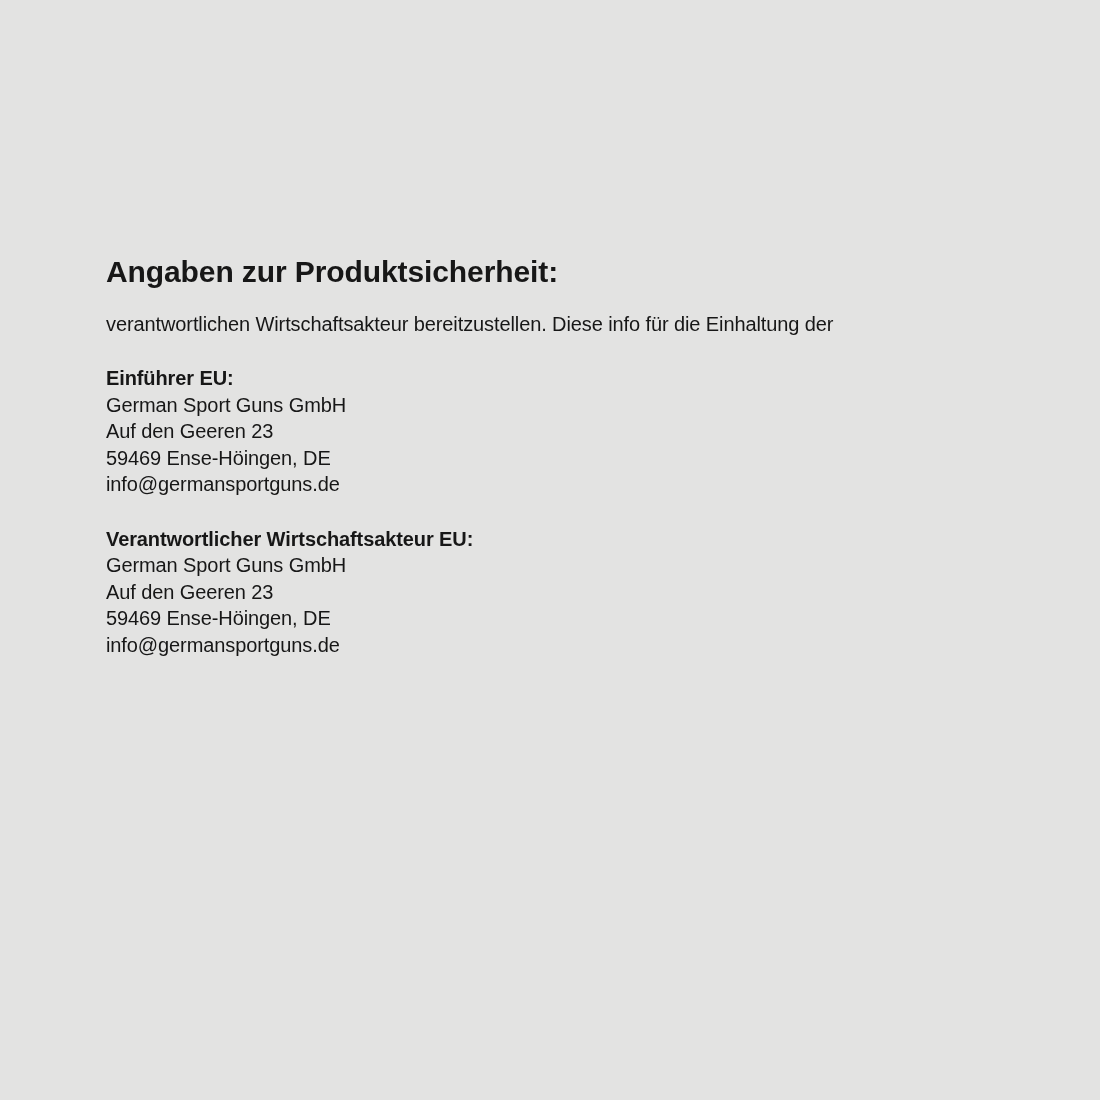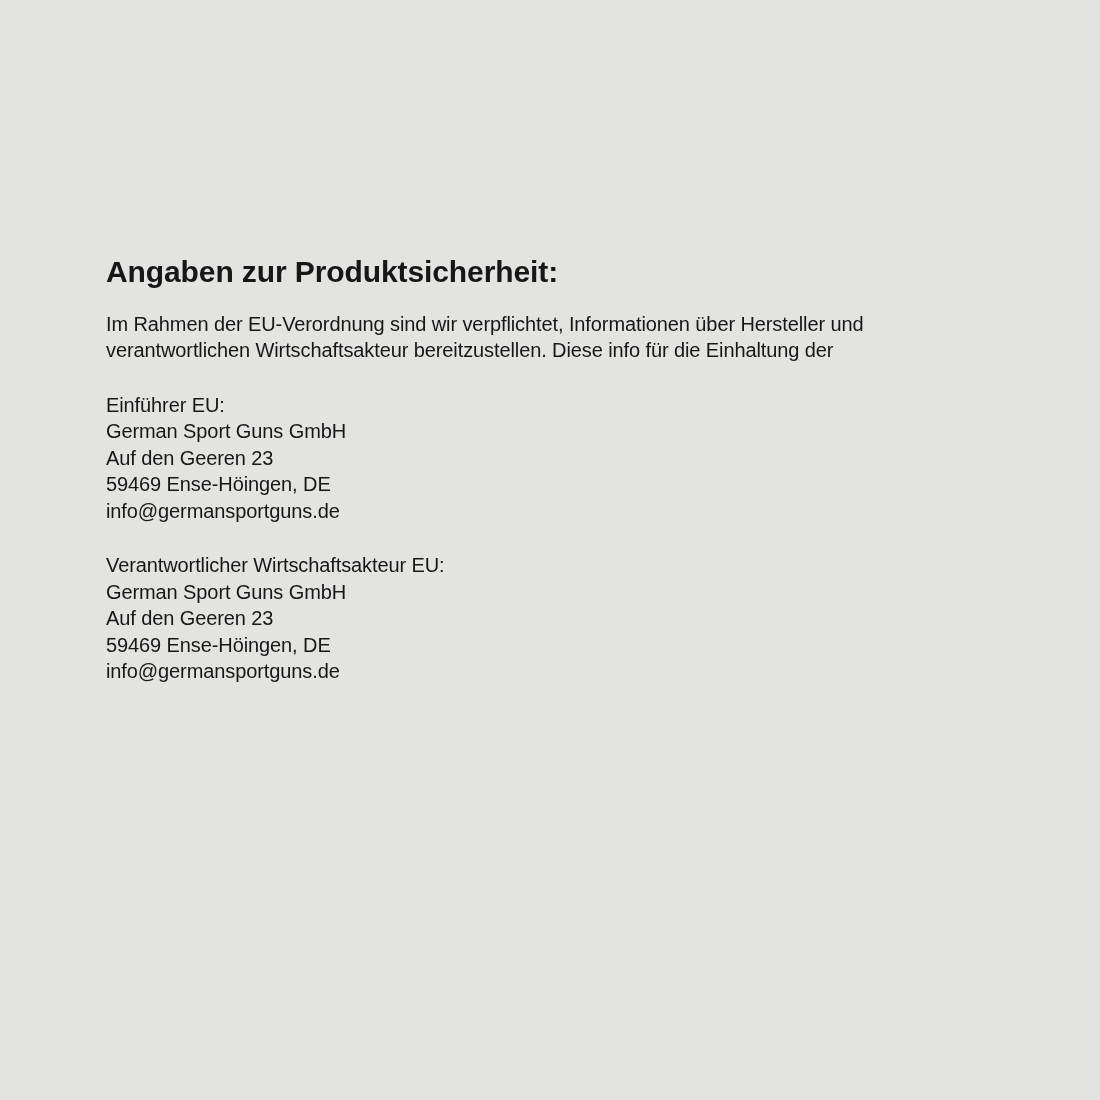--- a/index.html
+++ b/index.html
@@ -33,36 +33,35 @@
   .paragraph {
     margin: 0 0 28px 0;
   }
   .block {
     margin: 0 0 28px 0;
   }
   .block:last-child {
     margin-bottom: 0;
   }
   .block-heading {
-    font-weight: 400;
+    font-weight: 700;
     white-space: pre;
   }
   .text-line {
     white-space: pre;
   }
 </style>
 </head>
 <body>
 
 <main class="content">
 
   <h2 class="section-title">Angaben zur Produktsicherheit:</h2>
 
   <div class="paragraph">
-    <div class="text-line">Im Rahmen der EU-Verordnung sind wir verpflichtet, Informationen über Hersteller und</div>
     <div class="text-line">verantwortlichen Wirtschaftsakteur bereitzustellen. Diese info für die Einhaltung der</div>
   </div>
 
   <div class="block">
     <div class="block-heading">Einführer EU:</div>
     <div class="text-line">German Sport Guns GmbH</div>
     <div class="text-line">Auf den Geeren 23</div>
     <div class="text-line">59469 Ense-Höingen, DE</div>
     <div class="text-line">info@germansportguns.de</div>
   </div>

